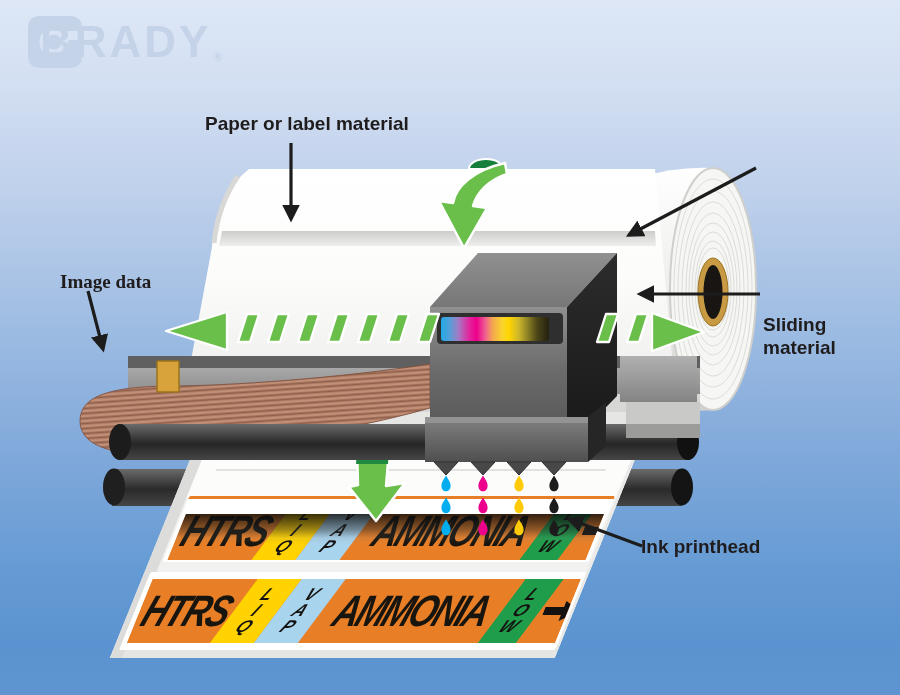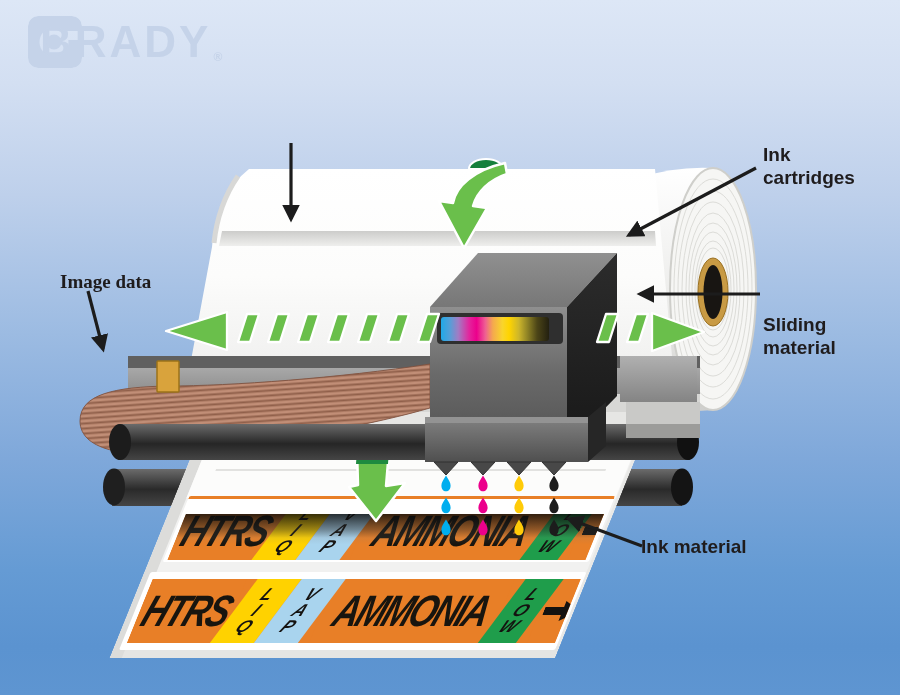--- a/index.html
+++ b/index.html
@@ -359,24 +359,21 @@
           <circle cx="26" cy="26" r="7.5" fill="#fff"></circle>
           <rect x="36" y="15" width="22" height="9" fill="#000"></rect>
         </mask>
       </defs>
       <rect width="54" height="52" rx="10" fill="#c5d3e9" mask="url(#lm)"></rect>
     </svg>
     <span class="logo-word">BRADY</span>
     <span class="logo-reg">®</span>
   </div>
 
-  <div class="callout co-cart">
-    <div>Ink</div>
-    <div>cartridges</div>
-  </div>
+  <div class="callout co-paper">Paper or label material</div>
   <div class="callout co-slide">
     <div>Sliding</div>
     <div>material</div>
   </div>
   <div class="callout co-image">Image data</div>
-  <div class="callout co-drop">Ink material</div>
+  <div class="callout co-drop">Ink printhead</div>
 
 </div>
 
 </body></html>

